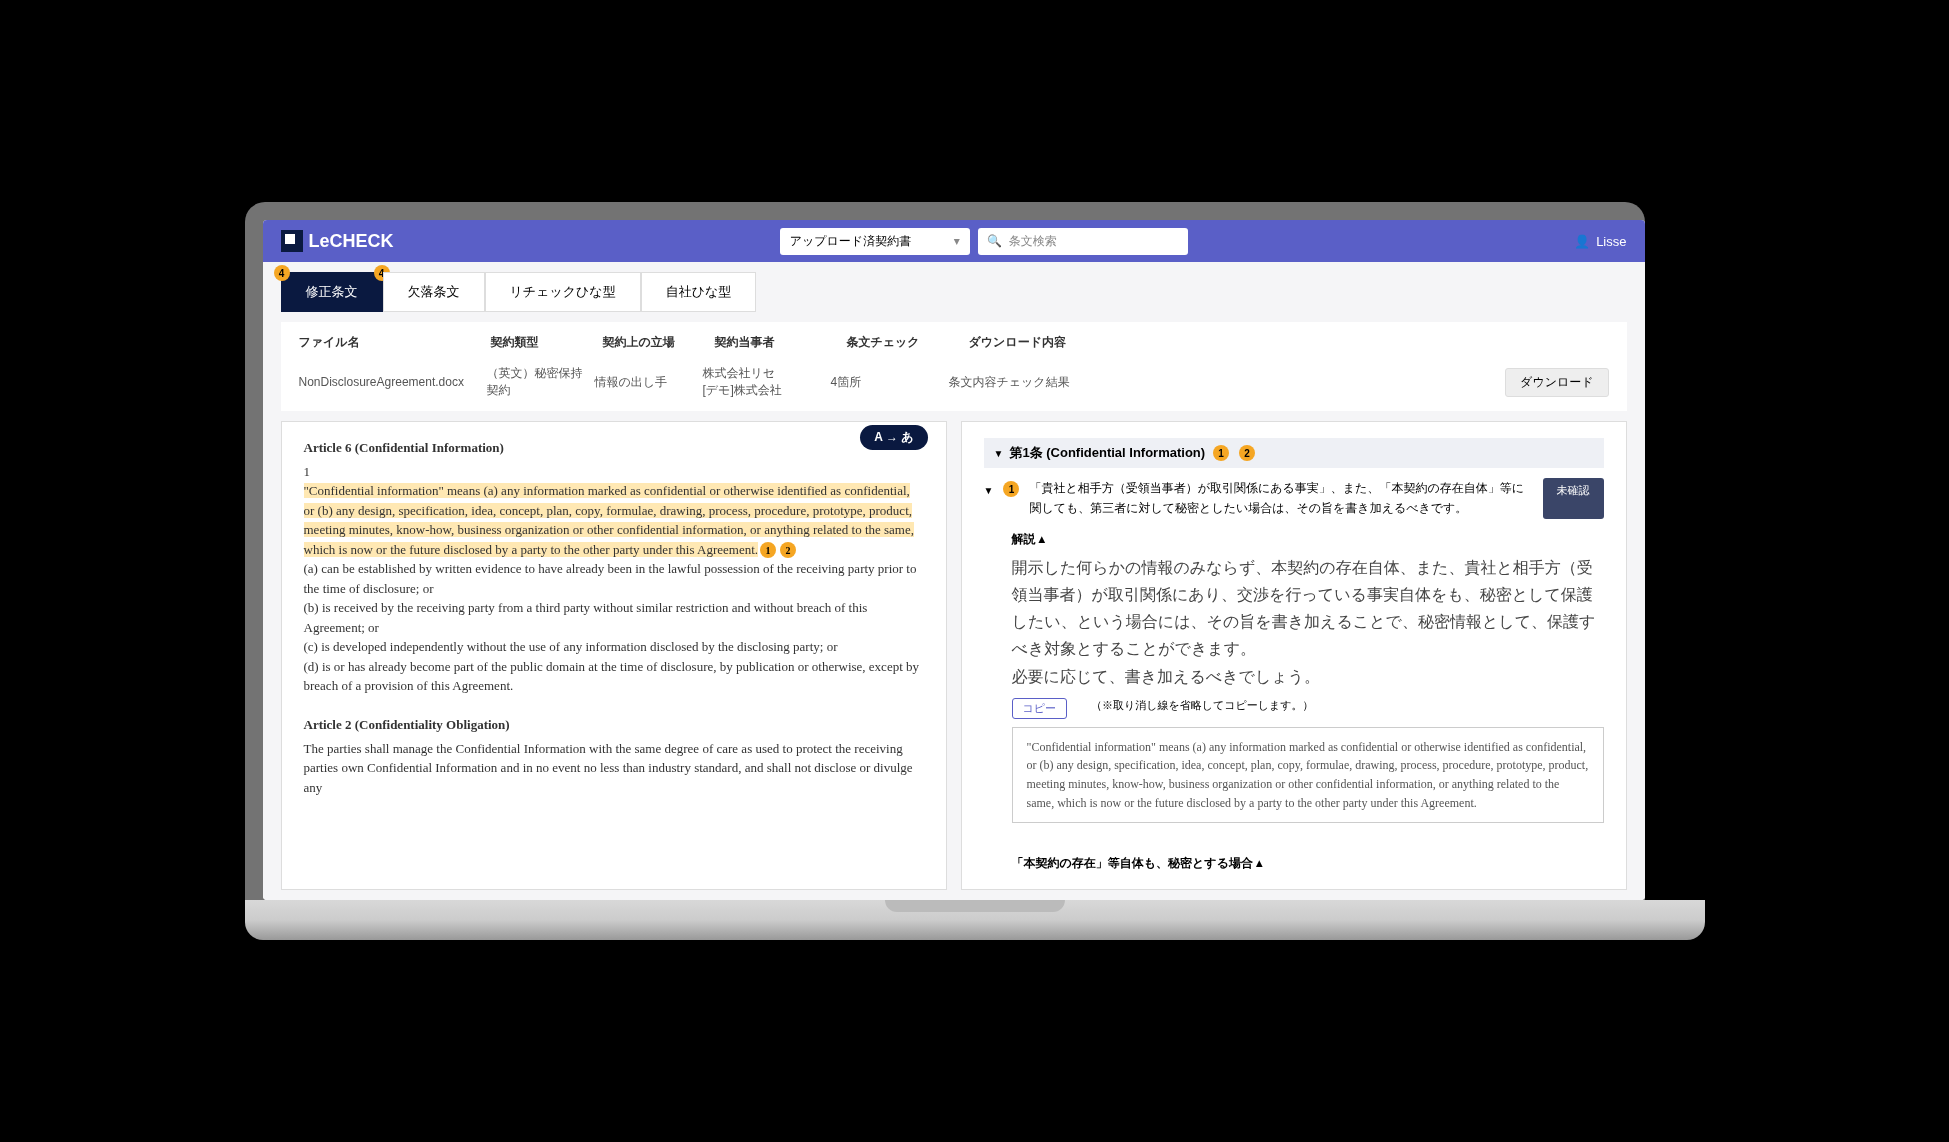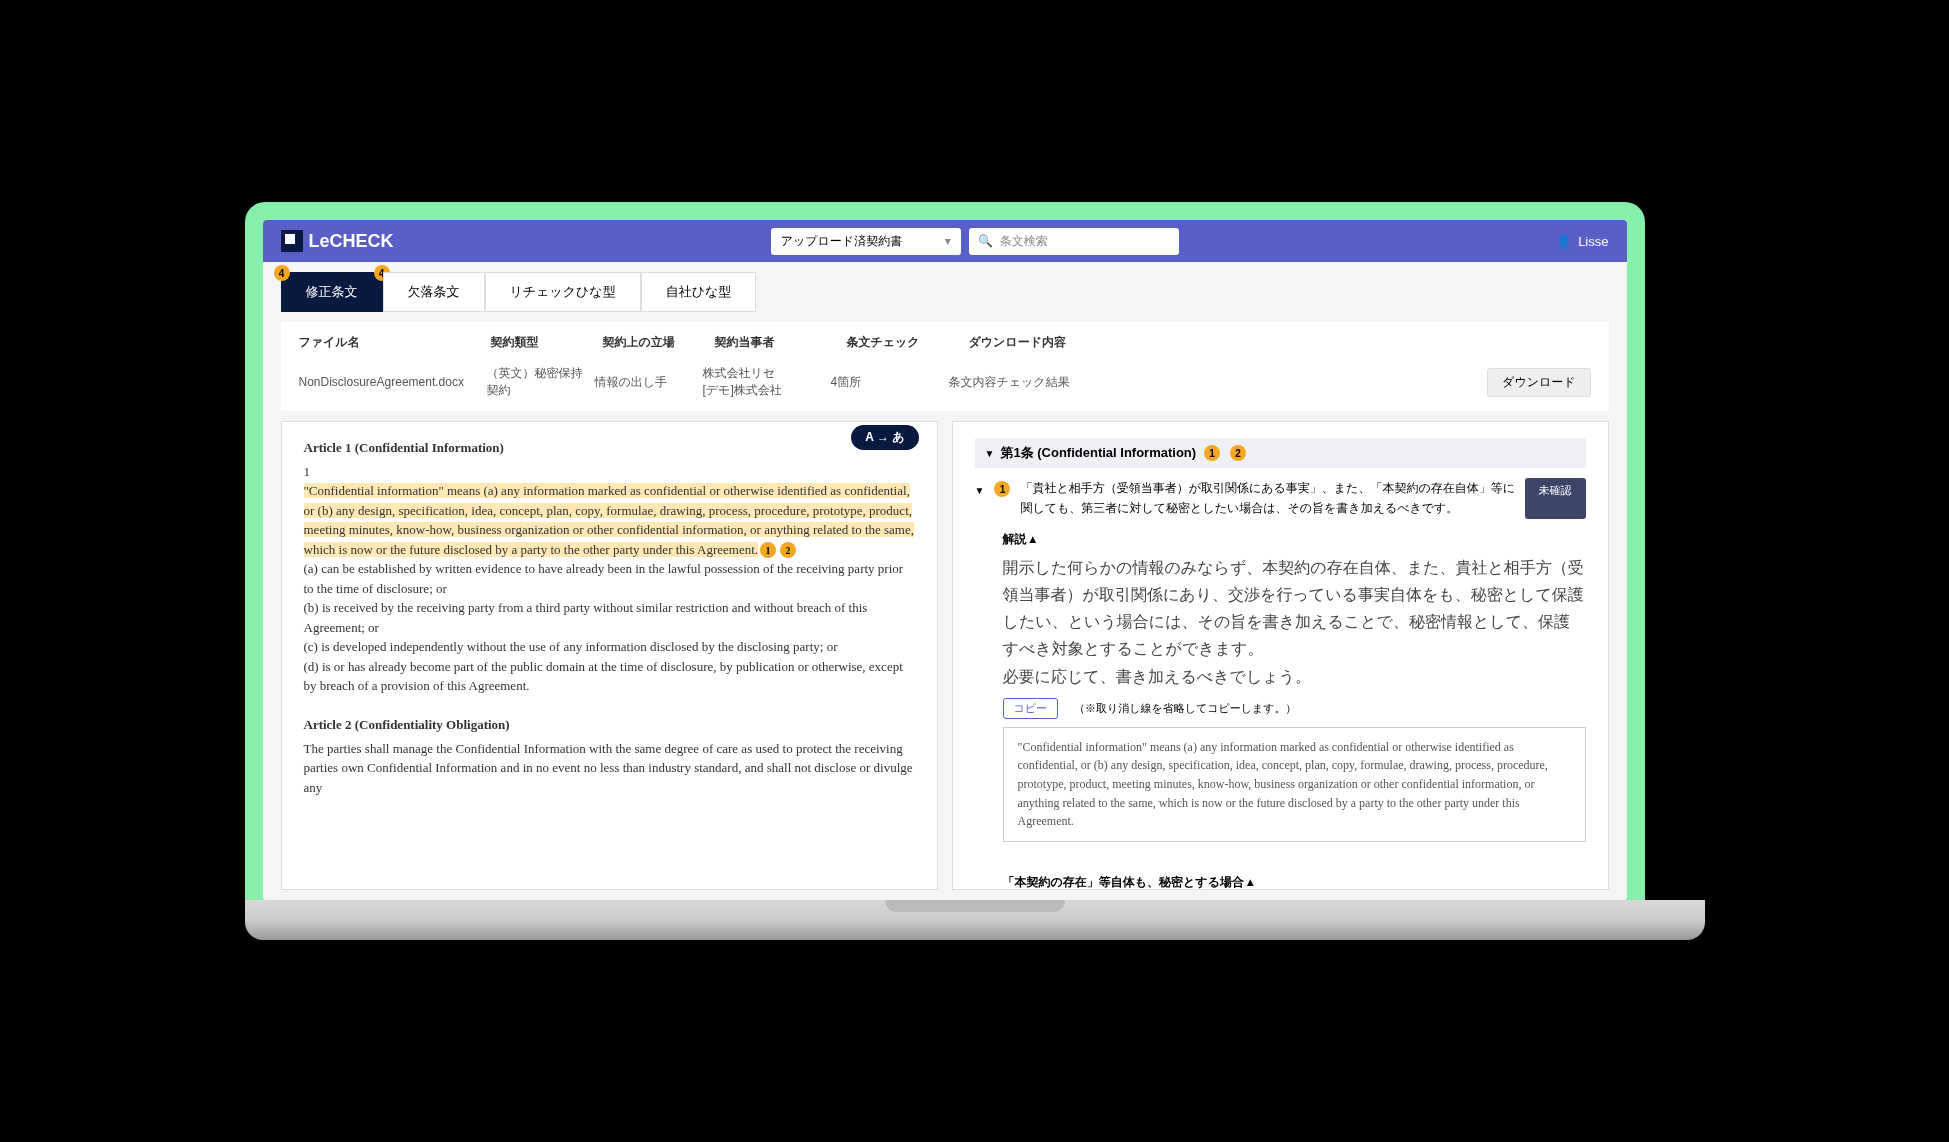--- a/index.html
+++ b/index.html
@@ -1,18 +1,18 @@
 <!DOCTYPE html>
 <html><head>
 <meta charset="utf-8">
 <style>
 * { margin: 0; padding: 0; box-sizing: border-box; }
 body { background: #000; font-family: -apple-system, "Hiragino Sans", "Meiryo", sans-serif; display: flex; align-items: center; justify-content: center; min-height: 100vh; padding: 20px; }
 
-.laptop { width: 1400px; background: #86efac; border-radius: 20px 20px 0 0; padding: 18px 18px 0 18px; position: relative; }
+.laptop { width: 1400px; background: #737373; border-radius: 20px 20px 0 0; padding: 18px 0 0 18px; position: relative; }
 .laptop-base { width: 1460px; height: 40px; background: linear-gradient(180deg, #d8d8d8 0%, #ccc 50%, #999 100%); border-radius: 0 0 18px 18px; margin: 0 auto; position: relative; }
 .laptop-notch { width: 180px; height: 12px; background: #bbb; border-radius: 0 0 12px 12px; position: absolute; top: 0; left: 50%; transform: translateX(-50%); }
 
 .screen { background: #fff; border-radius: 4px; overflow: hidden; height: 680px; display: flex; flex-direction: column; }
 
 .topbar { background: #5a5fc7; height: 42px; display: flex; align-items: center; padding: 0 18px; gap: 16px; }
 .logo { color: #fff; font-weight: bold; font-size: 18px; display: flex; align-items: center; gap: 6px; }
 .logo-icon { width: 22px; height: 22px; background: #0a1940; display: inline-block; position: relative; }
 .logo-icon::after { content: ''; position: absolute; top: 4px; left: 4px; width: 10px; height: 10px; background: #fff; }
 .topbar-center { flex: 1; display: flex; justify-content: center; gap: 8px; }
@@ -43,21 +43,21 @@
 .article-body { font-family: Georgia, serif; line-height: 1.5; color: #333; }
 .highlighted { background: #ffe8b3; }
 .inline-badge { display: inline-flex; width: 16px; height: 16px; background: #f5a623; border-radius: 50%; font-size: 10px; align-items: center; justify-content: center; font-weight: bold; color: #000; margin: 0 2px; }
 
 .section-header { background: #eef0f5; padding: 6px 10px; font-size: 13px; font-weight: 600; display: flex; align-items: center; gap: 6px; margin-bottom: 10px; }
 .check-item { display: flex; gap: 8px; margin-bottom: 12px; font-size: 12px; line-height: 1.7; }
 .check-item-text { flex: 1; }
 .status-pill { background: #3a4568; color: #fff; font-size: 11px; padding: 3px 14px; border-radius: 3px; white-space: nowrap; }
 .sub-label { font-size: 12px; font-weight: 600; margin: 10px 0 6px; }
 .explain-text { font-size: 16px; line-height: 1.7; color: #444; }
-.copy-row { display: flex; align-items: center; gap: 16px; margin-top: 8px; font-size: 11px; }
+.copy-row { display: flex; gap: 24px; margin-top: 8px; font-size: 11px; }
 .copy-btn { border: 1px solid #5a5fc7; color: #5a5fc7; background: #fff; padding: 2px 10px; border-radius: 3px; font-size: 11px; }
 .quoted-box { border: 1px solid #ccc; padding: 10px 14px; margin-top: 8px; font-family: Georgia, serif; font-size: 12px; line-height: 1.55; color: #555; }
 .caret { font-size: 10px; }
 .chevron { color: #888; }
 
 ::-webkit-scrollbar { width: 10px; }
 ::-webkit-scrollbar-thumb { background: #bbb; border-radius: 5px; }
 ::-webkit-scrollbar-track { background: #eee; }
 </style>
 </head>
@@ -121,21 +121,21 @@
           <div>条文内容チェック結果</div>
           <button class="download-btn">ダウンロード</button>
         </div>
       </div>
 
       <div class="panes">
 
         <div class="pane">
           <div class="toggle-btn">A → あ</div>
           <div class="article-body">
-            <div class="article-title">Article 1 (Confidential Information)</div>
+            <div class="article-title">Article 6 (Confidential Information)</div>
             <div>1</div>
             <span class="highlighted">"Confidential information" means (a) any information marked as confidential or otherwise identified as confidential, or (b) any design, specification, idea, concept, plan, copy, formulae, drawing, process, procedure, prototype, product, meeting minutes, know-how, business organization or other confidential information, or anything related to the same, which is now or the future disclosed by a party to the other party under this Agreement.</span><span class="inline-badge">1</span><span class="inline-badge">2</span>
             <div>(a) can be established by written evidence to have already been in the lawful possession of the receiving party prior to the time of disclosure; or</div>
             <div>(b) is received by the receiving party from a third party without similar restriction and without breach of this Agreement; or</div>
             <div>(c) is developed independently without the use of any information disclosed by the disclosing party; or</div>
             <div>(d) is or has already become part of the public domain at the time of disclosure, by publication or otherwise, except by breach of a provision of this Agreement.</div>
             <br>
             <div class="article-title">Article 2 (Confidentiality Obligation)</div>
             <div>The parties shall manage the Confidential Information with the same degree of care as used to protect the receiving parties own Confidential Information and in no event no less than industry standard, and shall not disclose or divulge any</div>
           </div>

